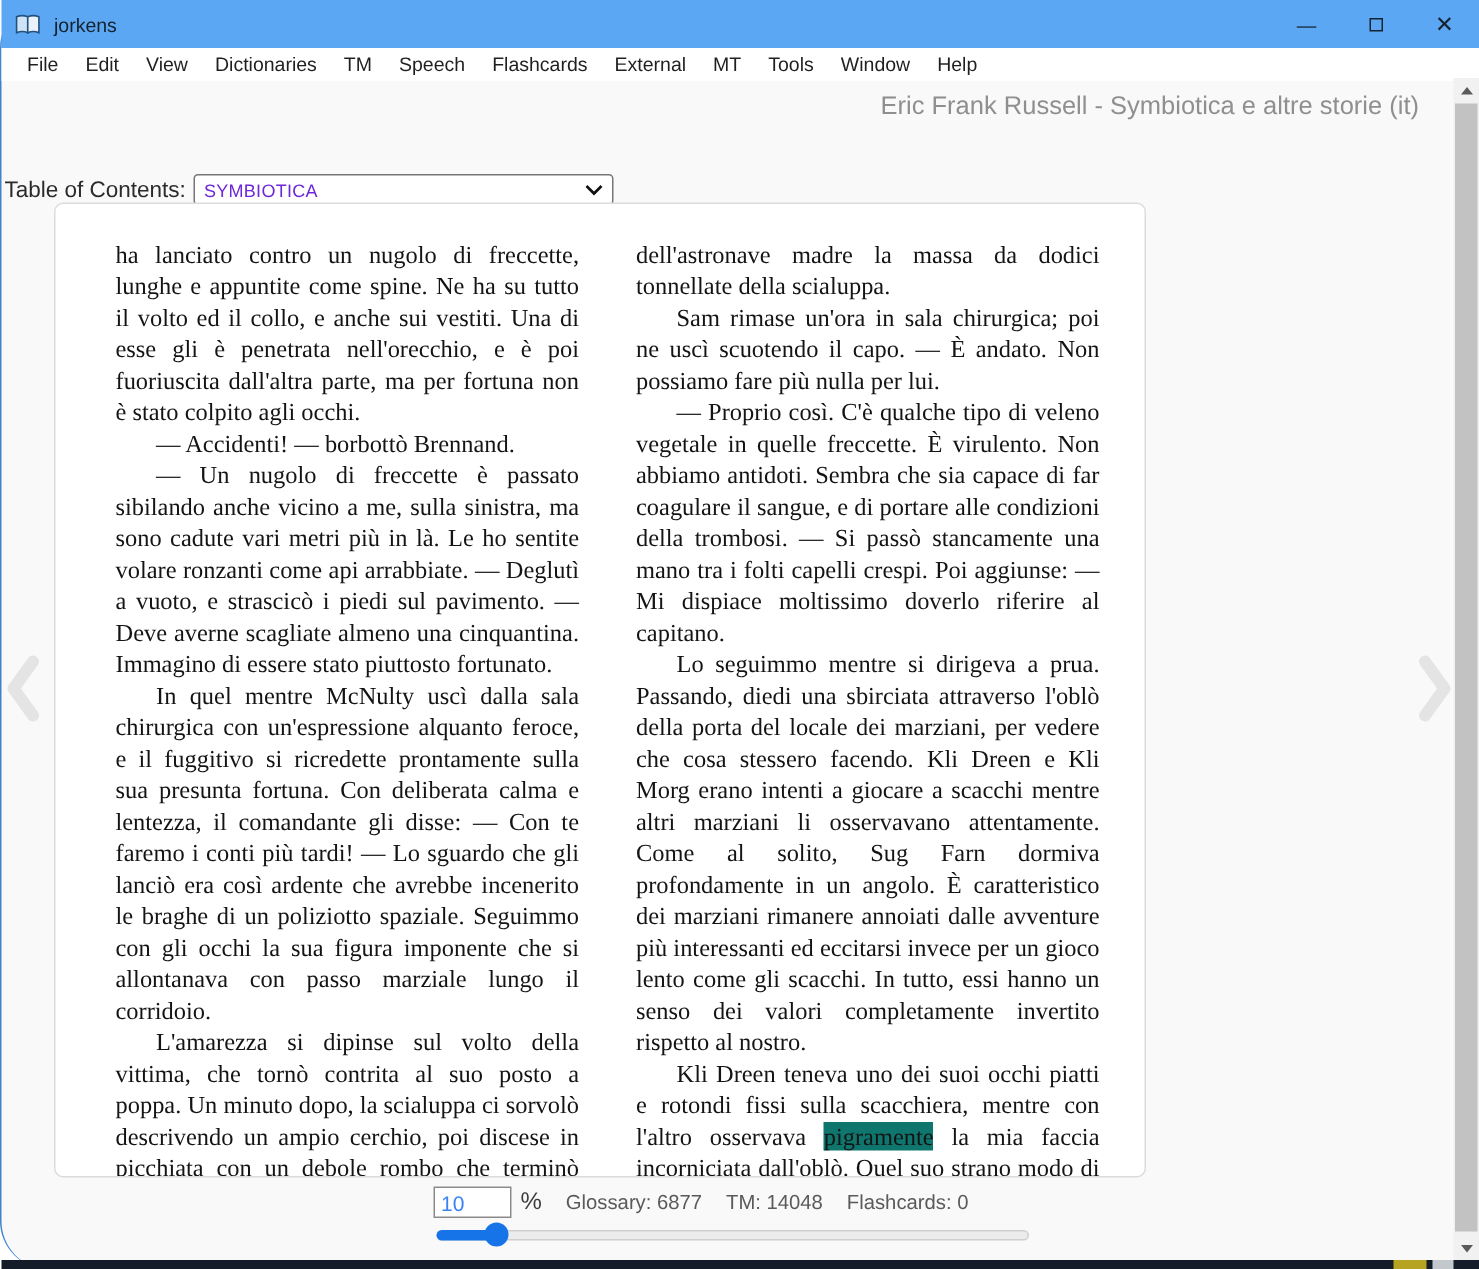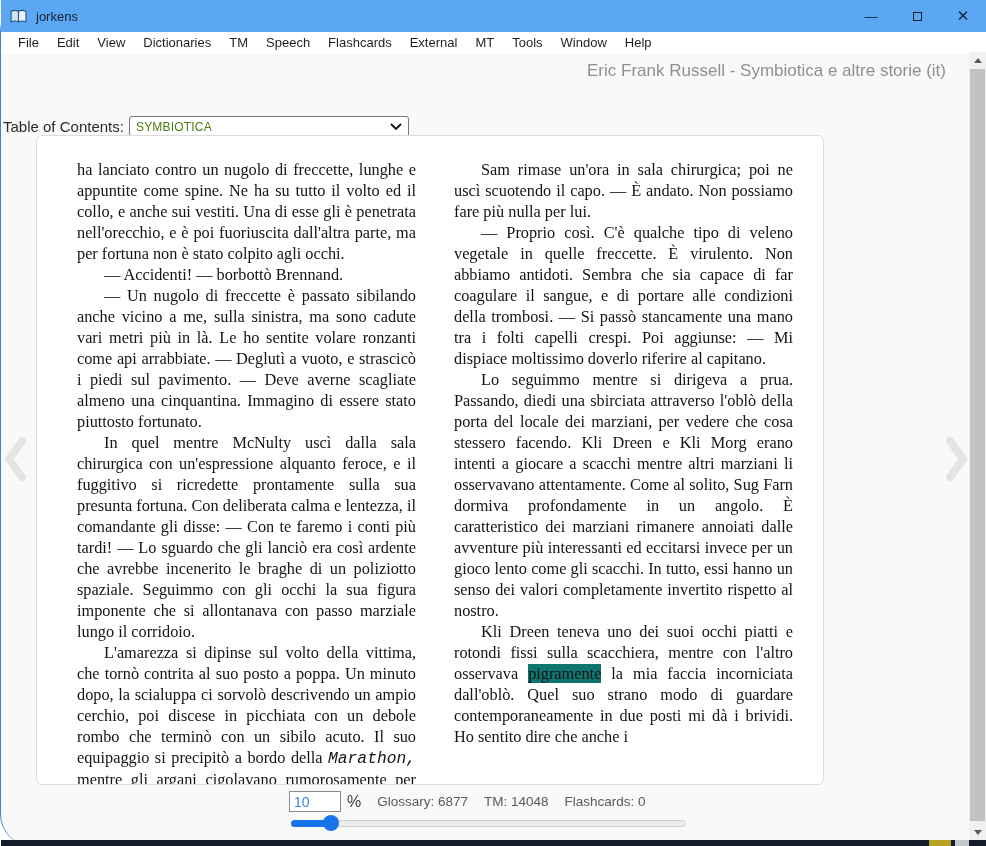--- a/index.html
+++ b/index.html
@@ -24,25 +24,25 @@
              display:flex; align-items:flex-start; padding-left:8px; }
   .menubar .mitem { font-size:13px; color:#1f1f1f; padding:0 9px; line-height:22px; }
 
   
   .heading { position:absolute; left:0; right:40px; top:61px; text-align:right;
              font-size:17px; color:#8f8f8f; }
   .toc-row { position:absolute; left:2px; top:116px; display:flex; align-items:center; }
   .toc-label { font-size:15px; color:#2b2b2b; margin-right:5px; }
   .toc-select { width:280px; height:21px; background:#fff; border:1px solid #767676;
                 border-radius:3px; display:flex; align-items:center; padding:0 6px; }
-  .toc-select .sel-text { flex:1; font-size:12px; color:#4d7c0f; letter-spacing:.2px; }
+  .toc-select .sel-text { flex:1; font-size:12px; color:#6d28d9; letter-spacing:.2px; }
   .toc-select svg { flex:0 0 auto; }
 
   
-  .panel { position:absolute; left:35px; top:135px; width:788px; height:650px;
+  .panel { position:absolute; left:35px; top:135px; width:728px; height:650px;
            background:#ffffff; border:1px solid #dcdcdc; border-radius:6px;
            display:flex; gap:38px; padding:23px 30px 20px 40px; overflow:hidden; }
   .col { flex:1; font-family:"Liberation Serif", serif; font-size:16.3px; line-height:21px;
          color:#141414; text-align:justify; }
   .col p { margin:0; }
   .col p.indent { text-indent:27px; }
   .seg-italic { font-style:italic;font-family:Liberation Mono, monospace; }
   .seg-highlight { background:#0f766e; }
 
   
@@ -132,20 +132,21 @@
 
   <div class="panel">
     <div class="col">
         <p><span>ha lanciato contro un nugolo di freccette, lunghe e appuntite come spine. Ne ha su tutto il volto ed il collo, e anche sui vestiti. Una di esse gli è penetrata nell'orecchio, e è poi fuoriuscita dall'altra parte, ma per fortuna non è stato colpito agli occhi.</span></p>
         <p class="indent"><span>— Accidenti! — borbottò Brennand.</span></p>
         <p class="indent"><span>— Un nugolo di freccette è passato sibilando anche vicino a me, sulla sinistra, ma sono cadute vari metri più in là. Le ho sentite volare ronzanti come api arrabbiate. — Deglutì a vuoto, e strascicò i piedi sul pavimento. — Deve averne scagliate almeno una cinquantina. Immagino di essere stato piuttosto fortunato.</span></p>
         <p class="indent"><span>In quel mentre McNulty uscì dalla sala chirurgica con un'espressione alquanto feroce, e il fuggitivo si ricredette prontamente sulla sua presunta fortuna. Con deliberata calma e lentezza, il comandante gli disse: — Con te faremo i conti più tardi! — Lo sguardo che gli lanciò era così ardente che avrebbe incenerito le braghe di un poliziotto spaziale. Seguimmo con gli occhi la sua figura imponente che si allontanava con passo marziale lungo il corridoio.</span></p>
         <p class="indent"><span>L'amarezza si dipinse sul volto della vittima, che tornò contrita al suo posto a poppa. Un minuto dopo, la scialuppa ci sorvolò descrivendo un ampio cerchio, poi discese in picchiata con un debole rombo che terminò con un sibilo acuto. Il suo equipaggio si precipitò a bordo della </span><span class="seg-italic">Marathon,</span><span> mentre gli argani cigolavano rumorosamente per issare a bordo</span></p>
       </div>
     <div class="col">
+        <p><span>dell'astronave madre la massa da dodici tonnellate della scialuppa.</span></p>
         <p class="indent"><span>Sam rimase un'ora in sala chirurgica; poi ne uscì scuotendo il capo. — È andato. Non possiamo fare più nulla per lui.</span></p>
         <p class="indent"><span>— Proprio così. C'è qualche tipo di veleno vegetale in quelle freccette. È virulento. Non abbiamo antidoti. Sembra che sia capace di far coagulare il sangue, e di portare alle condizioni della trombosi. — Si passò stancamente una mano tra i folti capelli crespi. Poi aggiunse: — Mi dispiace moltissimo doverlo riferire al capitano.</span></p>
         <p class="indent"><span>Lo seguimmo mentre si dirigeva a prua. Passando, diedi una sbirciata attraverso l'oblò della porta del locale dei marziani, per vedere che cosa stessero facendo. Kli Dreen e Kli Morg erano intenti a giocare a scacchi mentre altri marziani li osservavano attentamente. Come al solito, Sug Farn dormiva profondamente in un angolo. È caratteristico dei marziani rimanere annoiati dalle avventure più interessanti ed eccitarsi invece per un gioco lento come gli scacchi. In tutto, essi hanno un senso dei valori completamente invertito rispetto al nostro.</span></p>
         <p class="indent"><span>Kli Dreen teneva uno dei suoi occhi piatti e rotondi fissi sulla scacchiera, mentre con l'altro osservava </span><span class="seg-highlight">pigramente</span><span> la mia faccia incorniciata dall'oblò. Quel suo strano modo di guardare contemporaneamente in due posti mi dà i brividi. Ho sentito dire che anche i</span></p>
       </div>
   </div>
 
   <div class="nav-prev">
     <svg width="24" height="46">
       <polyline points="19,5 6,23 19,41" fill="none" stroke="#e4e4e4" stroke-width="8" stroke-linecap="round" stroke-linejoin="round"></polyline>

